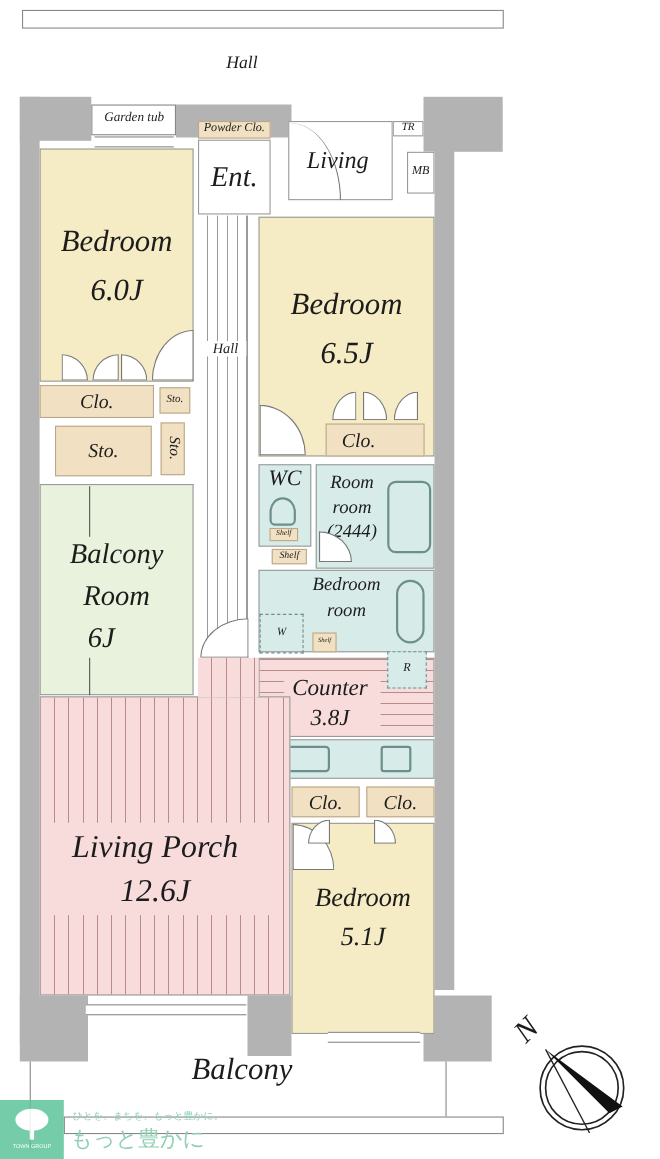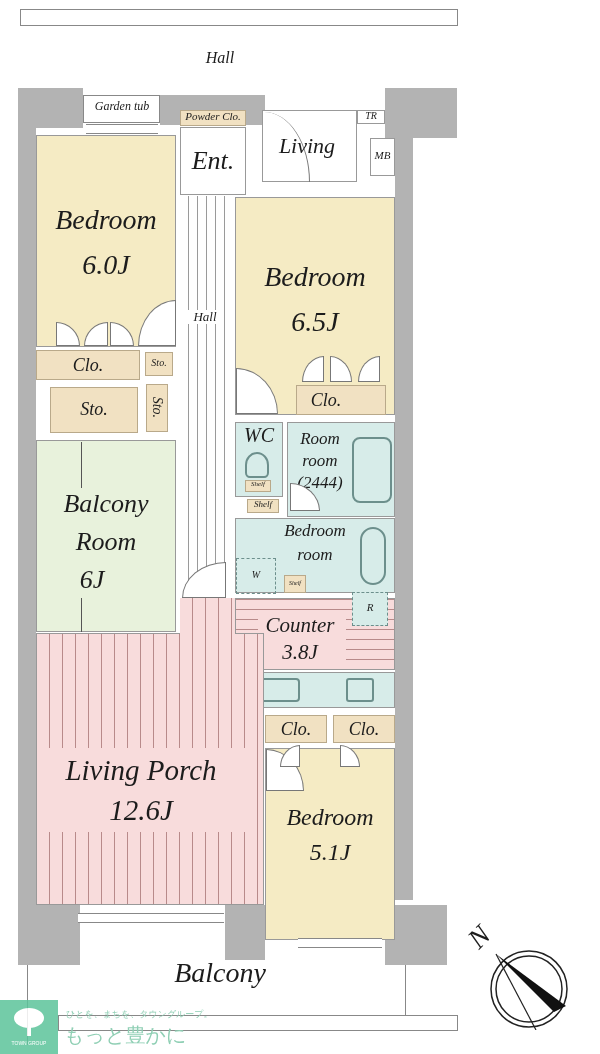--- a/index.html
+++ b/index.html
@@ -161,14 +161,14 @@
     <line x1="8" y1="6" x2="48" y2="82" stroke="#222" stroke-width="1.2"></line>
   </svg>
 </div>
 <div class="lbl" style="left:466px;top:922px;width:26px;font-size:28px;transform:rotate(-45deg);">N</div>
 
 <div class="abs" style="left:0;top:1000px;width:58px;height:54px;background:#5cc49b;opacity:0.85;">
   <div class="abs" style="left:14px;top:8px;width:30px;height:20px;background:#fff;border-radius:50%;"></div>
   <div class="abs" style="left:27px;top:26px;width:4px;height:10px;background:#fff;"></div>
   <div class="abs" style="left:0;top:40px;width:58px;font-size:5px;color:#fff;text-align:center;font-family:'Liberation Sans',sans-serif;">TOWN GROUP</div>
 </div>
-<div class="abs" style="left:66px;top:1008px;font-size:9px;color:#8fcfb4;font-family:'DejaVu Sans',sans-serif;white-space:nowrap;">ひとを、まちを、タウングループ。</div>
+<div class="abs" style="left:66px;top:1008px;font-size:9px;color:#8fcfb4;font-family:'DejaVu Sans',sans-serif;white-space:nowrap;">ひとを、まちを、もっと豊かに。</div>
 <div class="abs" style="left:64px;top:1022px;font-size:20px;color:#8fcfb4;font-family:'DejaVu Sans',sans-serif;white-space:nowrap;">もっと豊かに</div>
 
 </body></html>

